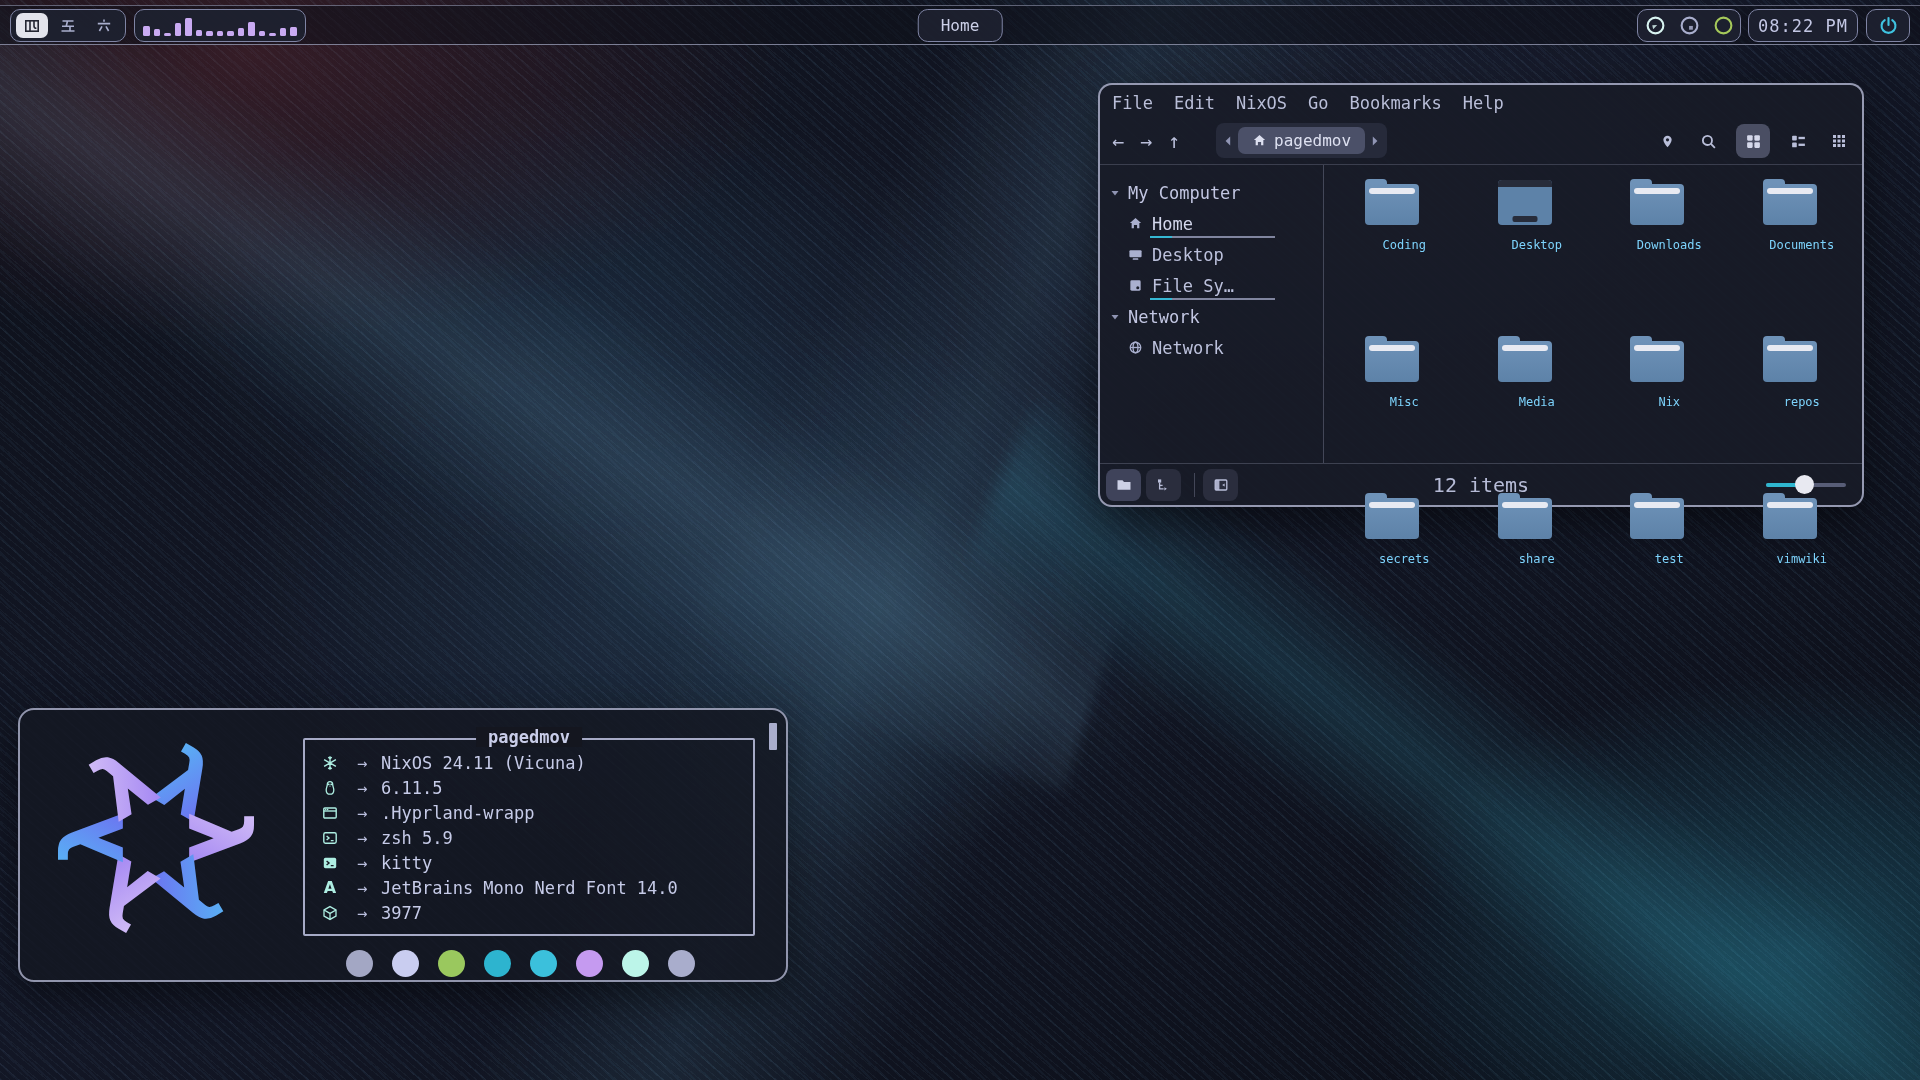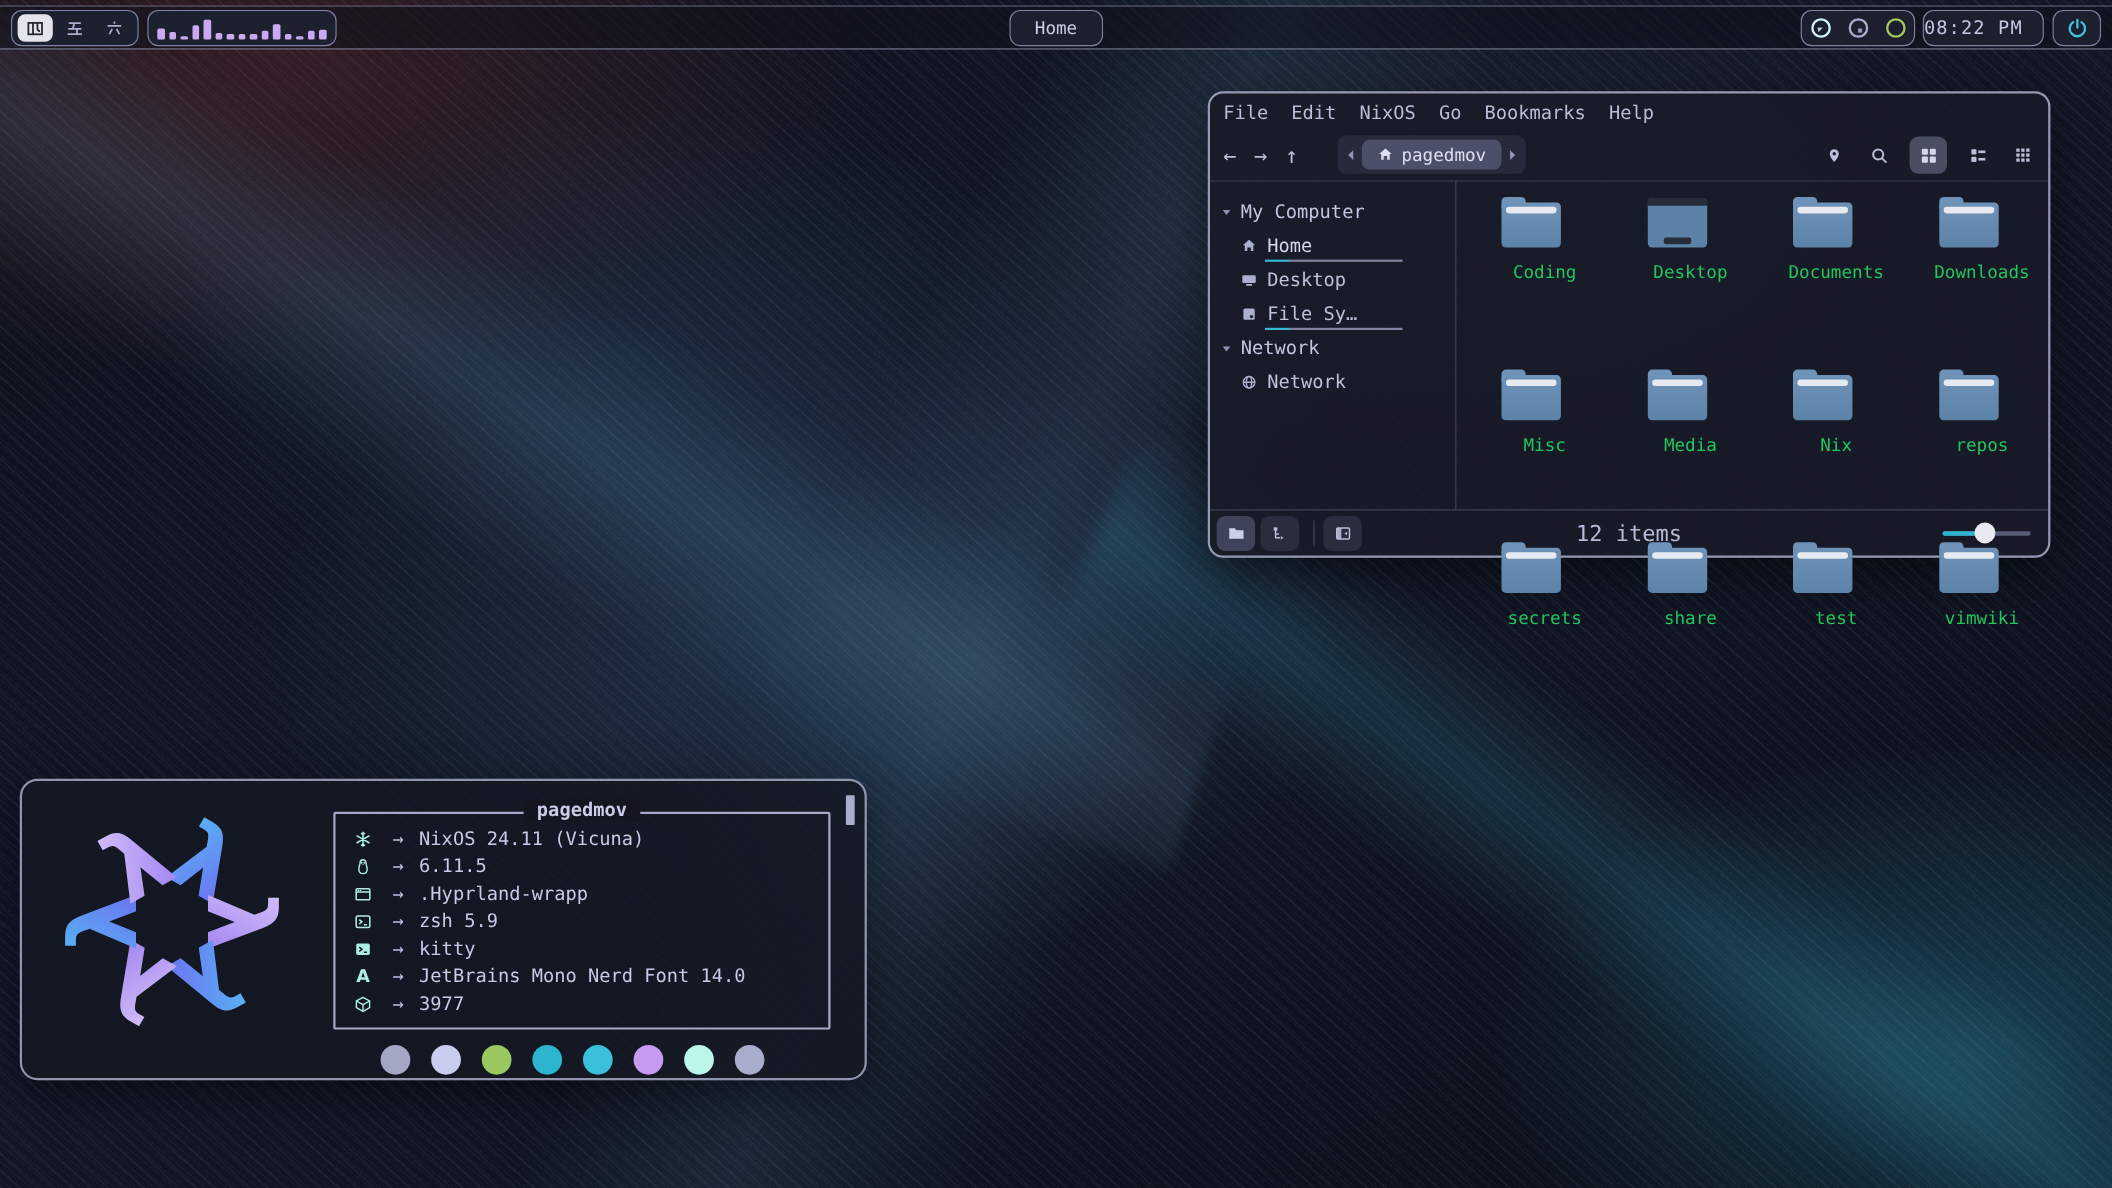--- a/index.html
+++ b/index.html
@@ -32,21 +32,21 @@
   .island { position:absolute; top:3px; height:33px; display:flex; align-items:center;
             background:rgba(30,33,48,.90); border:1.5px solid #7f84a4; border-radius:10px; }
   .ws { left:10px; width:116px; padding:0 4px; gap:4px; justify-content:center; }
   .ws-cell { width:32px; height:25px; display:flex; align-items:center; justify-content:center;
              border-radius:7px; color:#a9aecd; }
   .ws-cell.active { background:#e3e4ec; color:#23263299; color:#232632; }
   .viz { left:134px; width:172px; padding:0 8px; gap:4px; align-items:flex-end; }
   .viz span { display:inline-block; width:7px; background:#c9aaf2; border-radius:1.5px; margin-bottom:5px; }
   .title-island { left:50%; transform:translateX(-50%); padding:0 22px; font-size:16px; color:#ccd0e8; }
   .indicators { right:179px; width:104px; justify-content:center; gap:13px; }
-  .clock { right:62px; width:110px; font-size:17px; letter-spacing:1px; color:#c3c7e4; }
+  .clock { right:62px; width:110px; justify-content:center; font-size:17px; letter-spacing:1px; color:#c3c7e4; }
   .power { right:10px; width:44px; justify-content:center; color:#3fc3e0; }
 
   
   .fm { position:absolute; left:1098px; top:83px; width:766px; height:424px;
         background:rgba(24,27,39,.93); border:2px solid rgba(163,167,193,.9); border-radius:14px;
         box-shadow:0 14px 44px rgba(0,0,0,.45); display:flex; flex-direction:column; }
   .fm-menubar { height:32px; display:flex; align-items:center; gap:21px; padding:4px 0 0 12px;
                 font-size:17px; color:#b9bed8; }
   .fm-menubar span { cursor:default; }
   .fm-toolbar { height:48px; position:relative; border-bottom:1px solid rgba(150,155,180,.28);
@@ -75,21 +75,21 @@
   .ficon { position:relative; width:56px; height:46px; }
   .ficon .tab { position:absolute; left:1px; top:0; width:22px; height:10px; background:#6e92b8; border-radius:4px 4px 0 0; }
   .ficon .fbody { position:absolute; left:1px; right:1px; top:5px; bottom:0;
                   background:linear-gradient(#6e92b8, #5d82a8); border-radius:4px; }
   .ficon .stripe { position:absolute; left:5px; right:5px; top:9px; height:6px; background:#e8eaf2; border-radius:3px; }
   .ficon.desktop .fbody { top:1px; background:#5d82a8; }
   .ficon.desktop .fbody::before { content:""; position:absolute; left:0; right:0; top:0; height:7px;
                   background:#272c3a; border-radius:4px 4px 0 0; }
   .ficon.desktop .fbody::after { content:""; position:absolute; left:50%; transform:translateX(-50%);
                   bottom:3px; width:25px; height:6px; background:#272c3a; border-radius:2px; }
-  .flabel { font-size:16px; color:#22c55e;margin-left:24px; }
+  .flabel { font-size:12px; color:#7dd3fc;margin-left:24px; }
   .fm-status { height:42px; border-top:1px solid rgba(150,155,180,.3); display:flex; align-items:center;
                padding:0 16px 0 6px; position:relative; }
   .st-btn { width:35px; height:32px; display:flex; align-items:center; justify-content:center;
             border-radius:8px; background:#2a2d3d; color:#b9bed9; margin-right:5px; }
   .st-btn.active { background:#3f435a; color:#cdd1e6; }
   .st-sep { width:1px; height:24px; background:rgba(150,155,180,.35); margin:0 8px; }
   .st-count { position:absolute; left:50%; transform:translateX(-50%); font-size:20px; color:#b6bbd6; }
   .zoom-slider { position:absolute; right:16px; width:80px; height:20px; display:flex; align-items:center; }
   .zs-track { position:absolute; left:0; right:0; height:4px; border-radius:2px; background:#585d77; }
   .zs-fill { position:absolute; left:0; width:38px; height:4px; border-radius:2px; background:#2fb6cf; }
@@ -349,29 +349,29 @@
             <span class="fbody"></span>
           </span>
           <span class="flabel">Desktop</span>
         </div>
       <div class="fitem">
           <span class="ficon">
             <span class="tab"></span>
             <span class="fbody"></span>
             <span class="stripe"></span>
           </span>
+          <span class="flabel">Downloads</span>
+        </div>
+      <div class="fitem">
+          <span class="ficon">
+            <span class="tab"></span>
+            <span class="fbody"></span>
+            <span class="stripe"></span>
+          </span>
           <span class="flabel">Documents</span>
-        </div>
-      <div class="fitem">
-          <span class="ficon">
-            <span class="tab"></span>
-            <span class="fbody"></span>
-            <span class="stripe"></span>
-          </span>
-          <span class="flabel">Downloads</span>
         </div>
       <div class="fitem">
           <span class="ficon">
             <span class="tab"></span>
             <span class="fbody"></span>
             <span class="stripe"></span>
           </span>
           <span class="flabel">Misc</span>
         </div>
       <div class="fitem">

